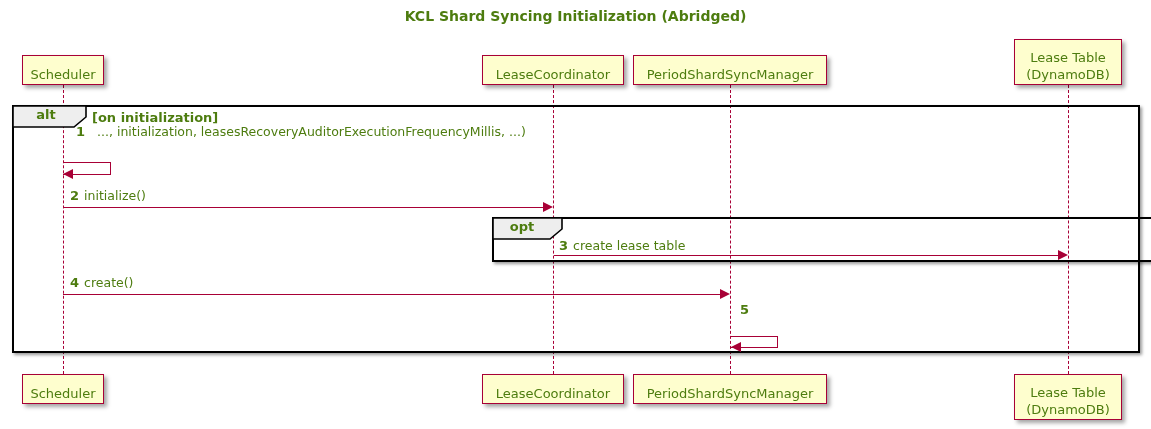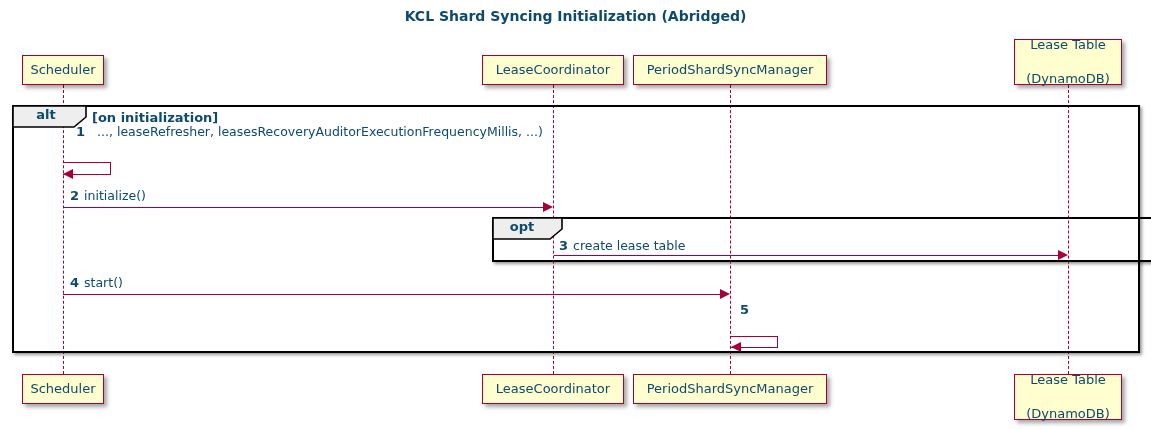--- a/index.html
+++ b/index.html
@@ -1,29 +1,29 @@
 <!DOCTYPE html>
 <html><head>
 <meta charset="utf-8">
 <style>
   html,body { margin:0; padding:0; background:#ffffff; }
   #canvas {
     position:relative; width:1151px; height:429px; background:#ffffff;
-    font-family:"DejaVu Sans","Liberation Sans",sans-serif; color:#0c4a6e;
+    font-family:"DejaVu Sans","Liberation Sans",sans-serif; color:#4d7c0f;
     overflow:hidden;
   }
   .title {
     position:absolute; left:0; right:0; top:8px; text-align:center;
     font-size:14px; font-weight:bold;
   }
   .participant {
     position:absolute; background:#FEFECE; border:1.5px solid #A80036;
     box-shadow:3px 3px 4px rgba(0,0,0,.35);
-    display:flex; flex-direction:column; align-items:center; justify-content:center;
-    font-size:13px; line-height:1.35; text-align:center; box-sizing:border-box;gap:16px;
+    display:flex; flex-direction:column; align-items:center; justify-content:flex-end;
+    font-size:13px; line-height:1.35; text-align:center; box-sizing:border-box;
   }
   .lifeline { position:absolute; width:0; border-left:1px dashed #A80036; }
   .frame {
     position:absolute; border:2px solid #000; box-sizing:border-box;
     box-shadow:2px 2px 3px rgba(0,0,0,.4);
   }
   .frame-tab { position:absolute; left:-2px; top:-2px; }
   .frame-tab-label {
     position:absolute; top:2px; font-weight:bold; font-size:13px; width:60px; text-align:center;
   }
@@ -105,21 +105,21 @@
       <svg width="72" height="23">
         <path d="M1,1 H70 V12 L58,22 H1 Z" fill="#EEEEEE" stroke="#000000" stroke-width="1.6"></path>
       </svg>
       <div class="frame-tab-label" style="left:0;">opt</div>
     </div>
   </div>
 
   <div class="msg" style="left:76px; top:124px;">
     <span class="num">1</span>
     <span class="lines">
-      <span style="display:block;" class="indent">..., leaseRefresher, leasesRecoveryAuditorExecutionFrequencyMillis, ...)</span>
+      <span style="display:block;" class="indent">..., initialization, leasesRecoveryAuditorExecutionFrequencyMillis, ...)</span>
     </span>
   </div>
   <div class="self-loop" style="left:63px; top:162px; width:48px; height:13px;"></div>
   <div class="head-left" style="left:63px; top:169px;"></div>
 
   <div class="msg" style="left:70px; top:188px;">
     <span class="num">2</span>
     <span>initialize()</span>
   </div>
   <div class="arrow-line" style="left:63px; top:207px; width:480px;"></div>
@@ -127,21 +127,21 @@
 
   <div class="msg" style="left:559px; top:238px;">
     <span class="num">3</span>
     <span>create lease table</span>
   </div>
   <div class="arrow-line" style="left:554px; top:255px; width:505px;"></div>
   <div class="head-right" style="left:1058px; top:250px;"></div>
 
   <div class="msg" style="left:70px; top:275px;">
     <span class="num">4</span>
-    <span>start()</span>
+    <span>create()</span>
   </div>
   <div class="arrow-line" style="left:63px; top:294px; width:657px;"></div>
   <div class="head-right" style="left:720px; top:289px;"></div>
 
   <div class="msg" style="left:740px; top:302px;">
     <span class="num">5</span>
     <span class="lines">
     </span>
   </div>
   <div class="self-loop" style="left:731px; top:336px; width:47px; height:12px;"></div>

